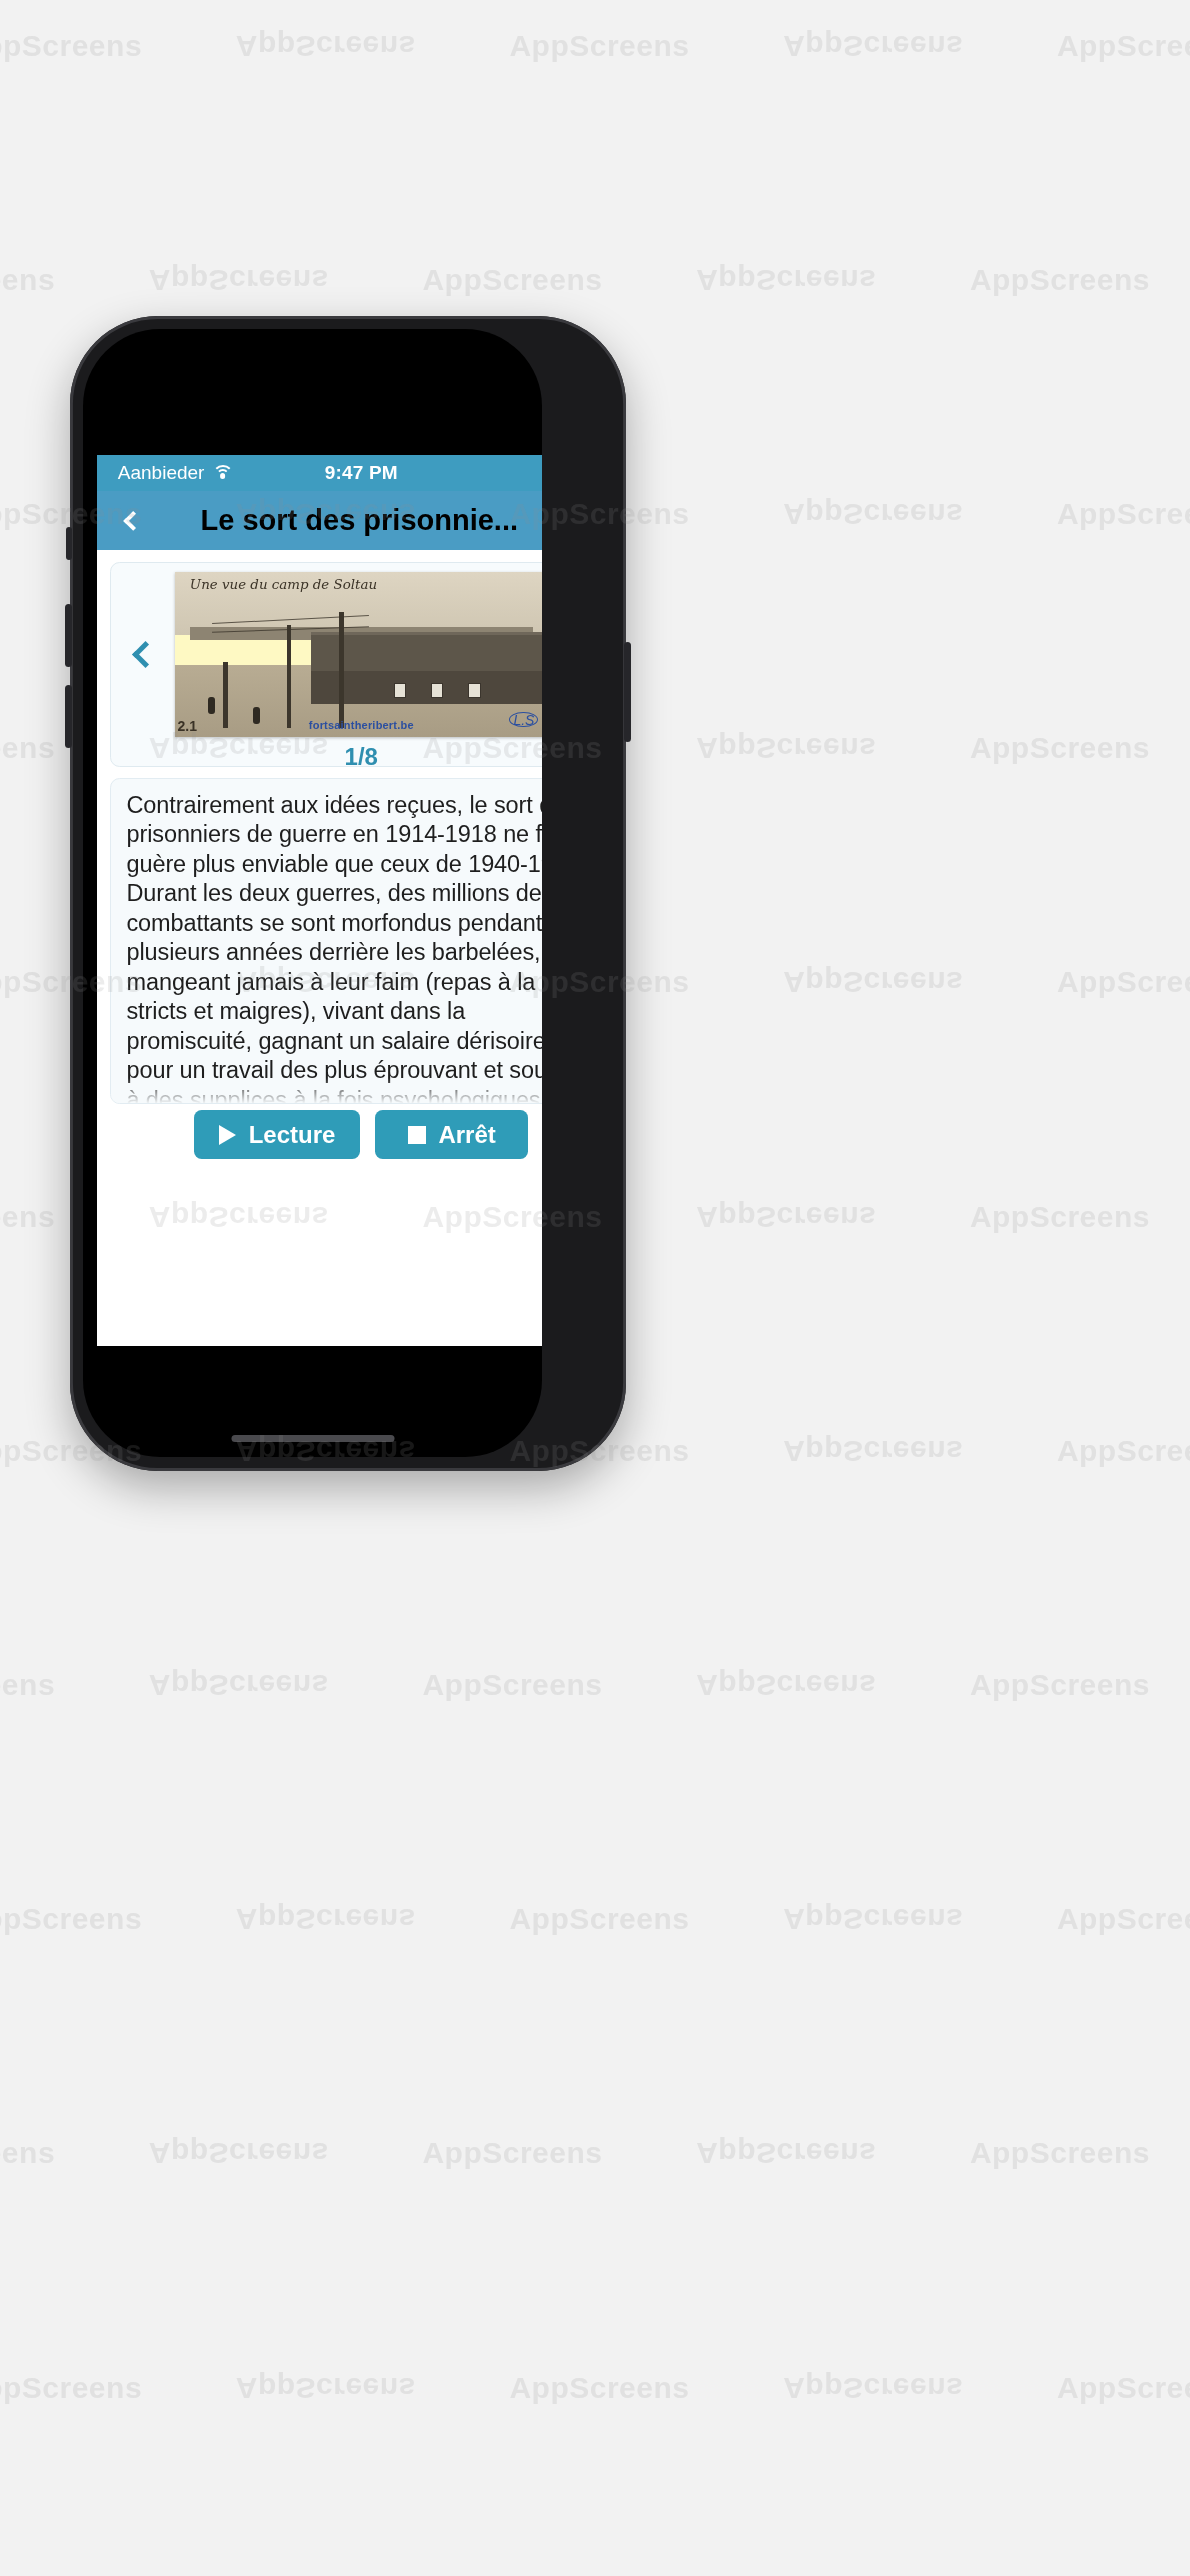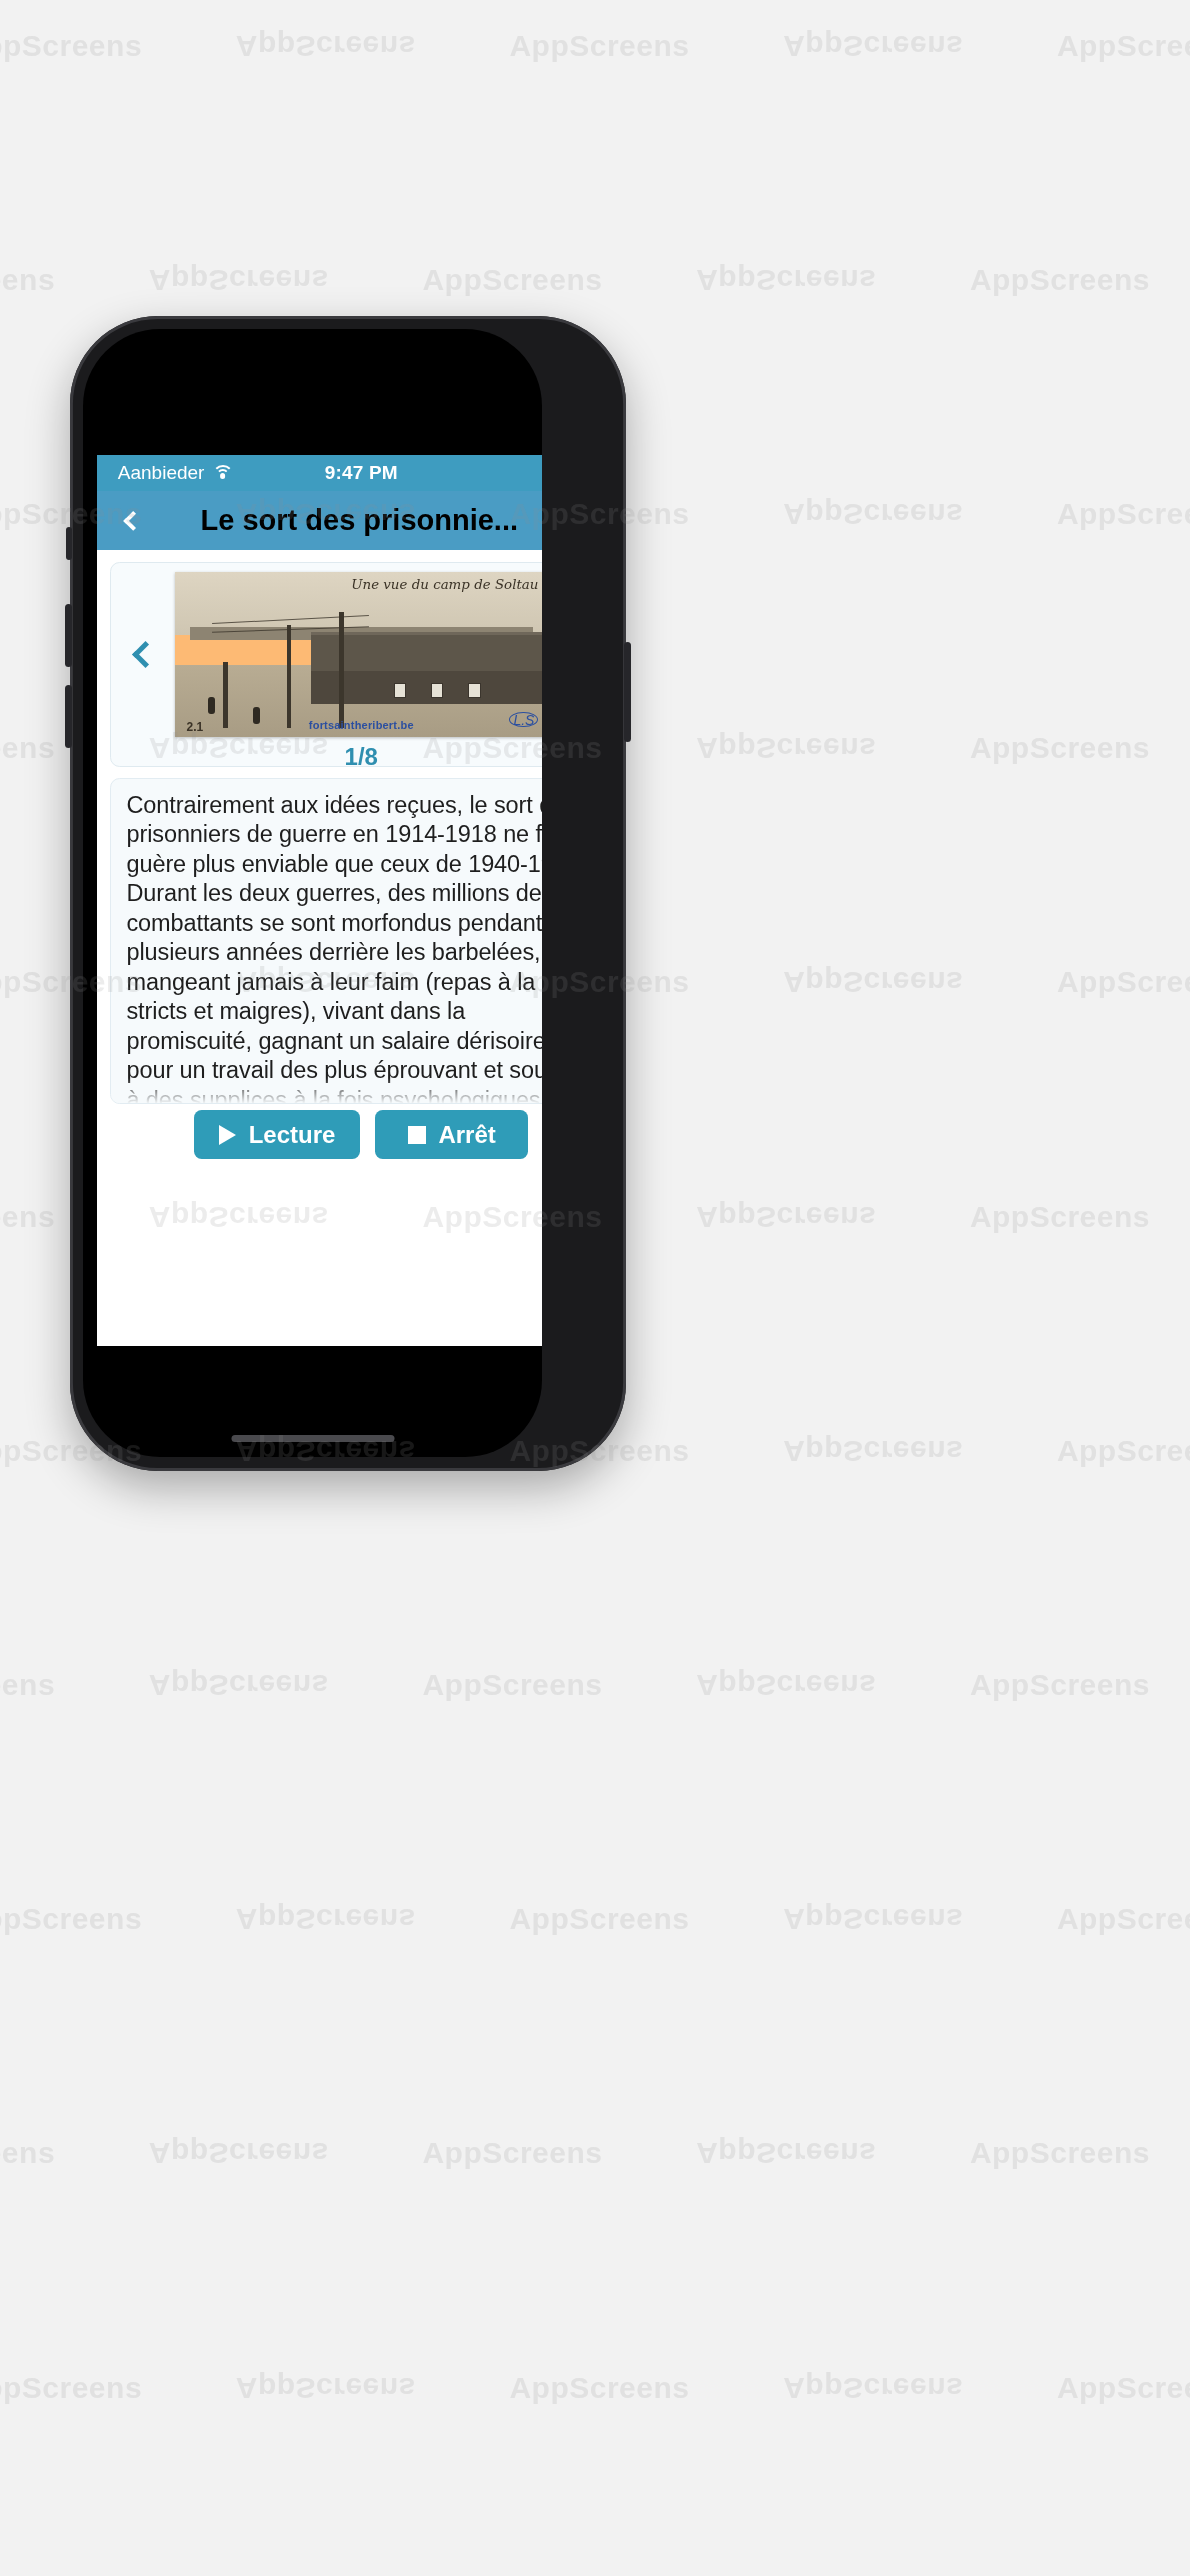--- a/index.html
+++ b/index.html
@@ -186,25 +186,24 @@
     border-left: 5.8px solid #2f8fb0;
     border-bottom: 5.8px solid #2f8fb0;
   }
   .car-arrow.left .g { transform: rotate(45deg); }
   .car-arrow.right .g { transform: rotate(225deg); }
 
   
   .photo {
     flex: 1 1 auto;
     height: 165px;
-    background: #fdba74;
+    background: #fef9c3;
     position: relative;
     overflow: hidden;
     box-shadow: 0 1px 2.9px rgba(0,0,0,0.25);
-    text-align: right;
   }
   .pc-sky {
     position: absolute; left:0; right:0; top:0; height: 38%;
     background: linear-gradient(#ded5c2, #cfc6b2);
   }
   .pc-hand {
     position: absolute; left: 15.3px; top: 4.8px; right: 9.6px;
     font-family: "DejaVu Serif", serif;
     font-style: italic;
     font-size: 13.4px;
@@ -257,22 +256,22 @@
   }
   .pc-url {
     position: absolute; left: 50%; transform: translateX(-50%);
     bottom: 6.7px;
     font-size: 11px;
     color: #2b4fa0;
     font-weight: 700;
     letter-spacing: 0.2px;
   }
   .pc-num {
-    position: absolute; left: 12px; bottom: 3.8px;
-    font-size: 12px; color: #3a3226; font-weight: 700;
+    position: absolute; left: 3px; bottom: 3.8px;
+    font-size: 14px; color: #3a3226; font-weight: 700;
   }
   .pc-stamp {
     position: absolute; right: 9.6px; bottom: 10px;
     width: 29px; height: 15.3px;
     border: 1.4px solid #2b4fa0;
     border-radius: 50%;
     color: #2b4fa0; font-size: 14px;
     display: flex; align-items: center; justify-content: center;
     font-style: italic;
   }

